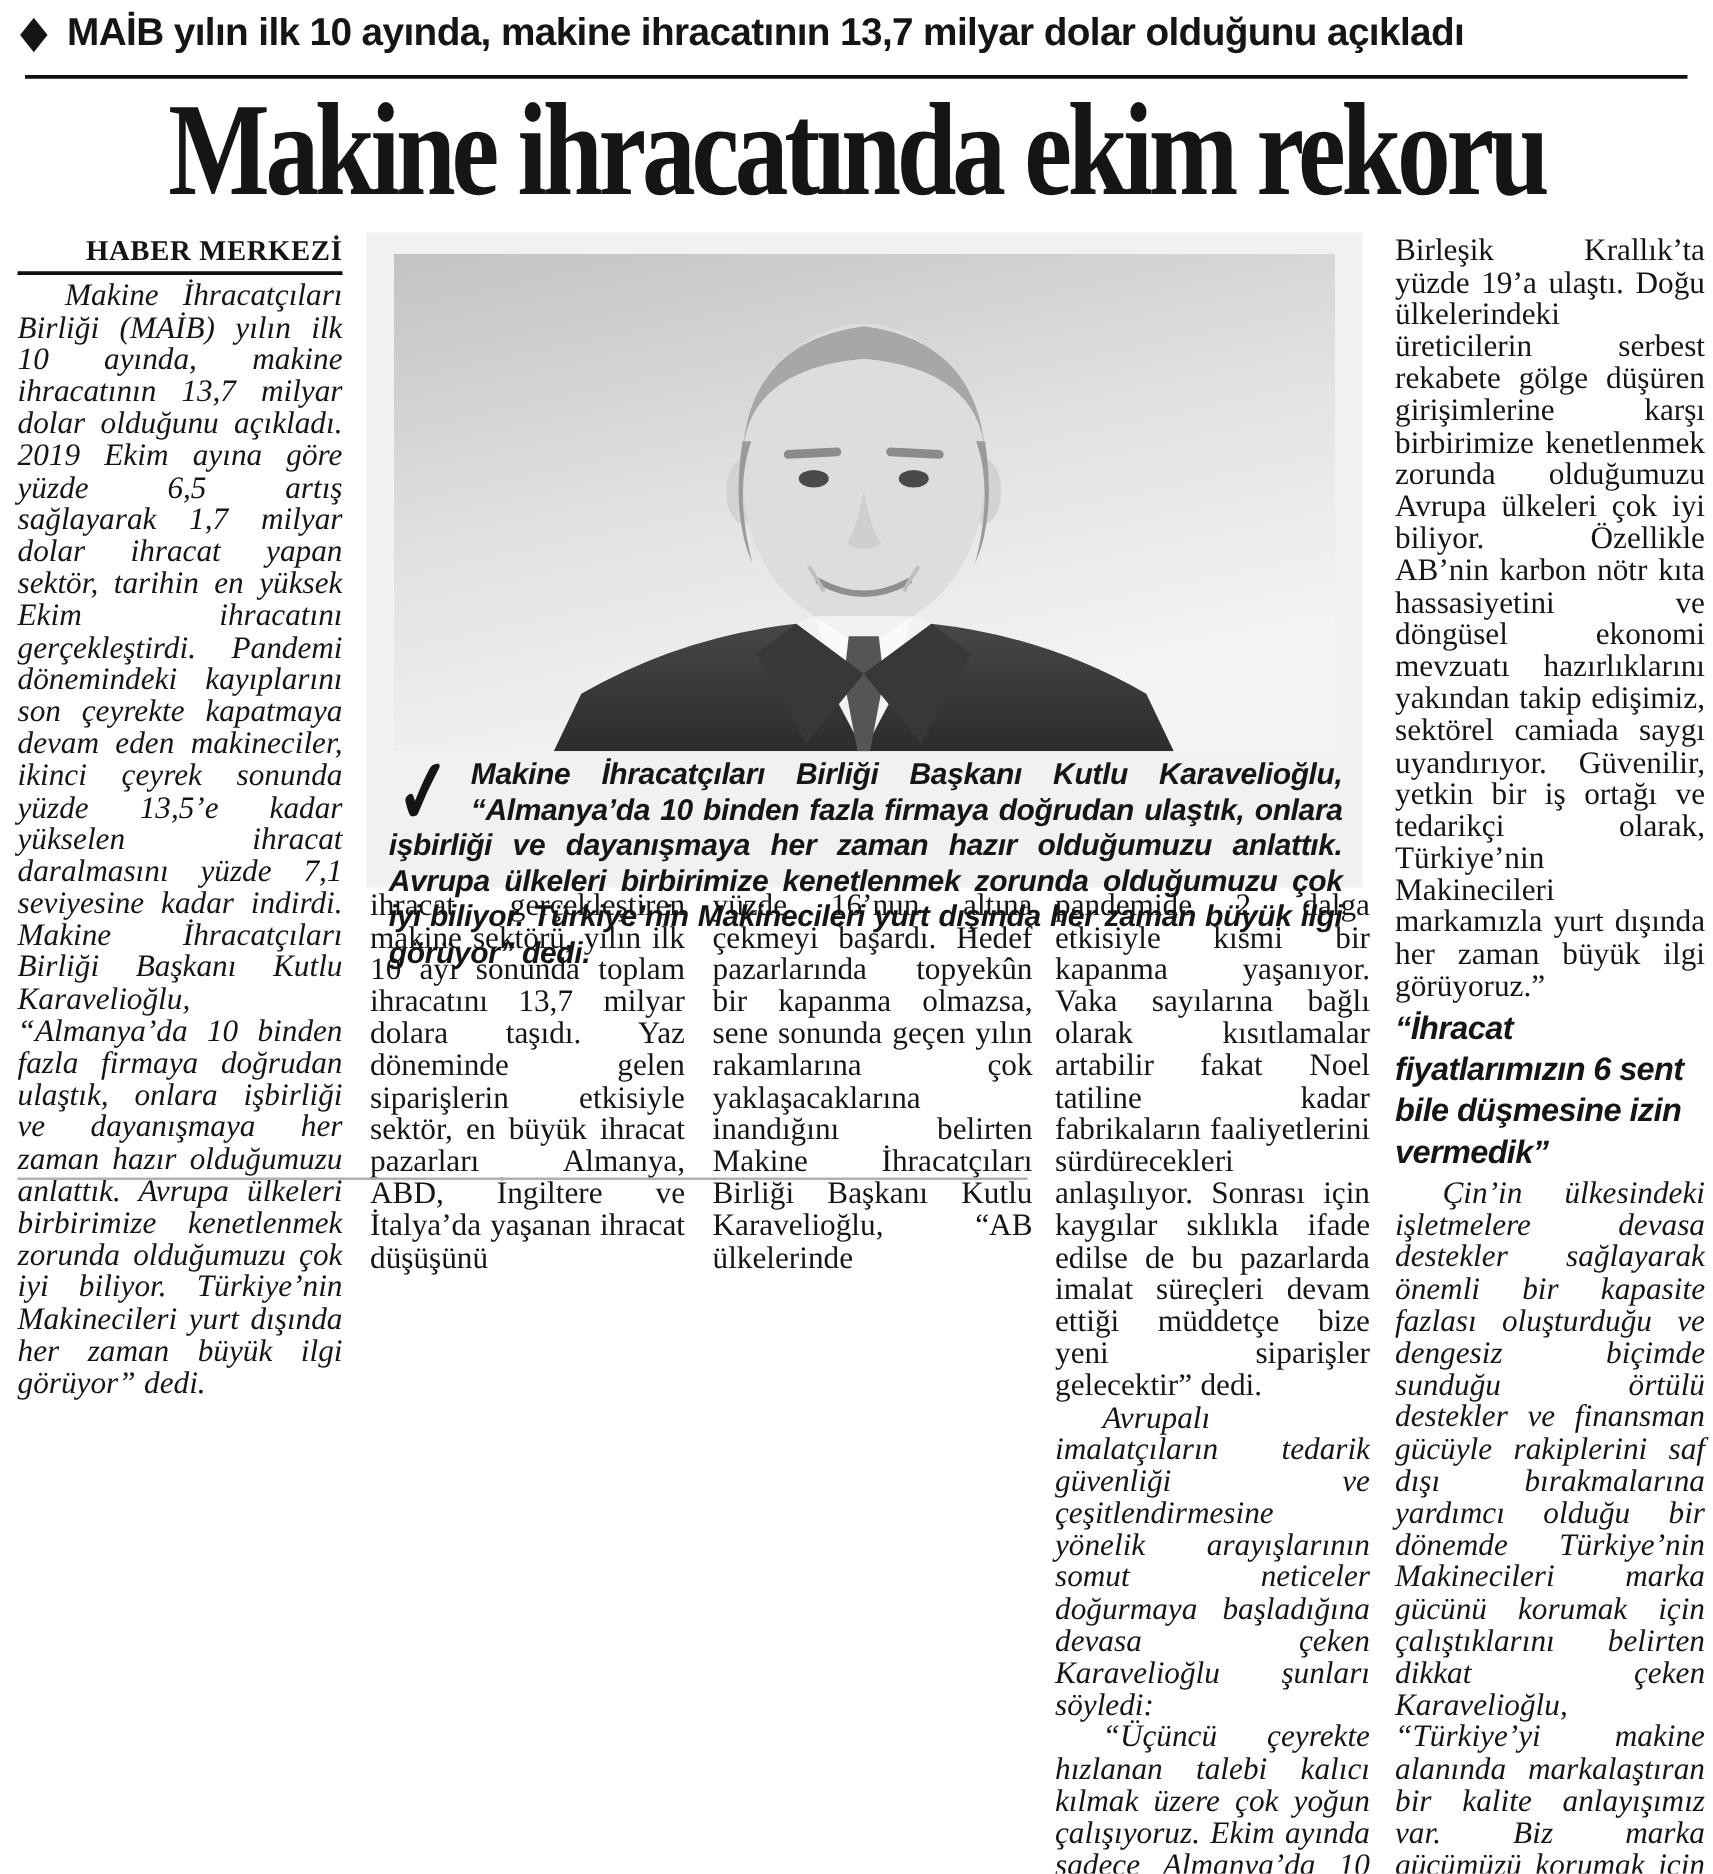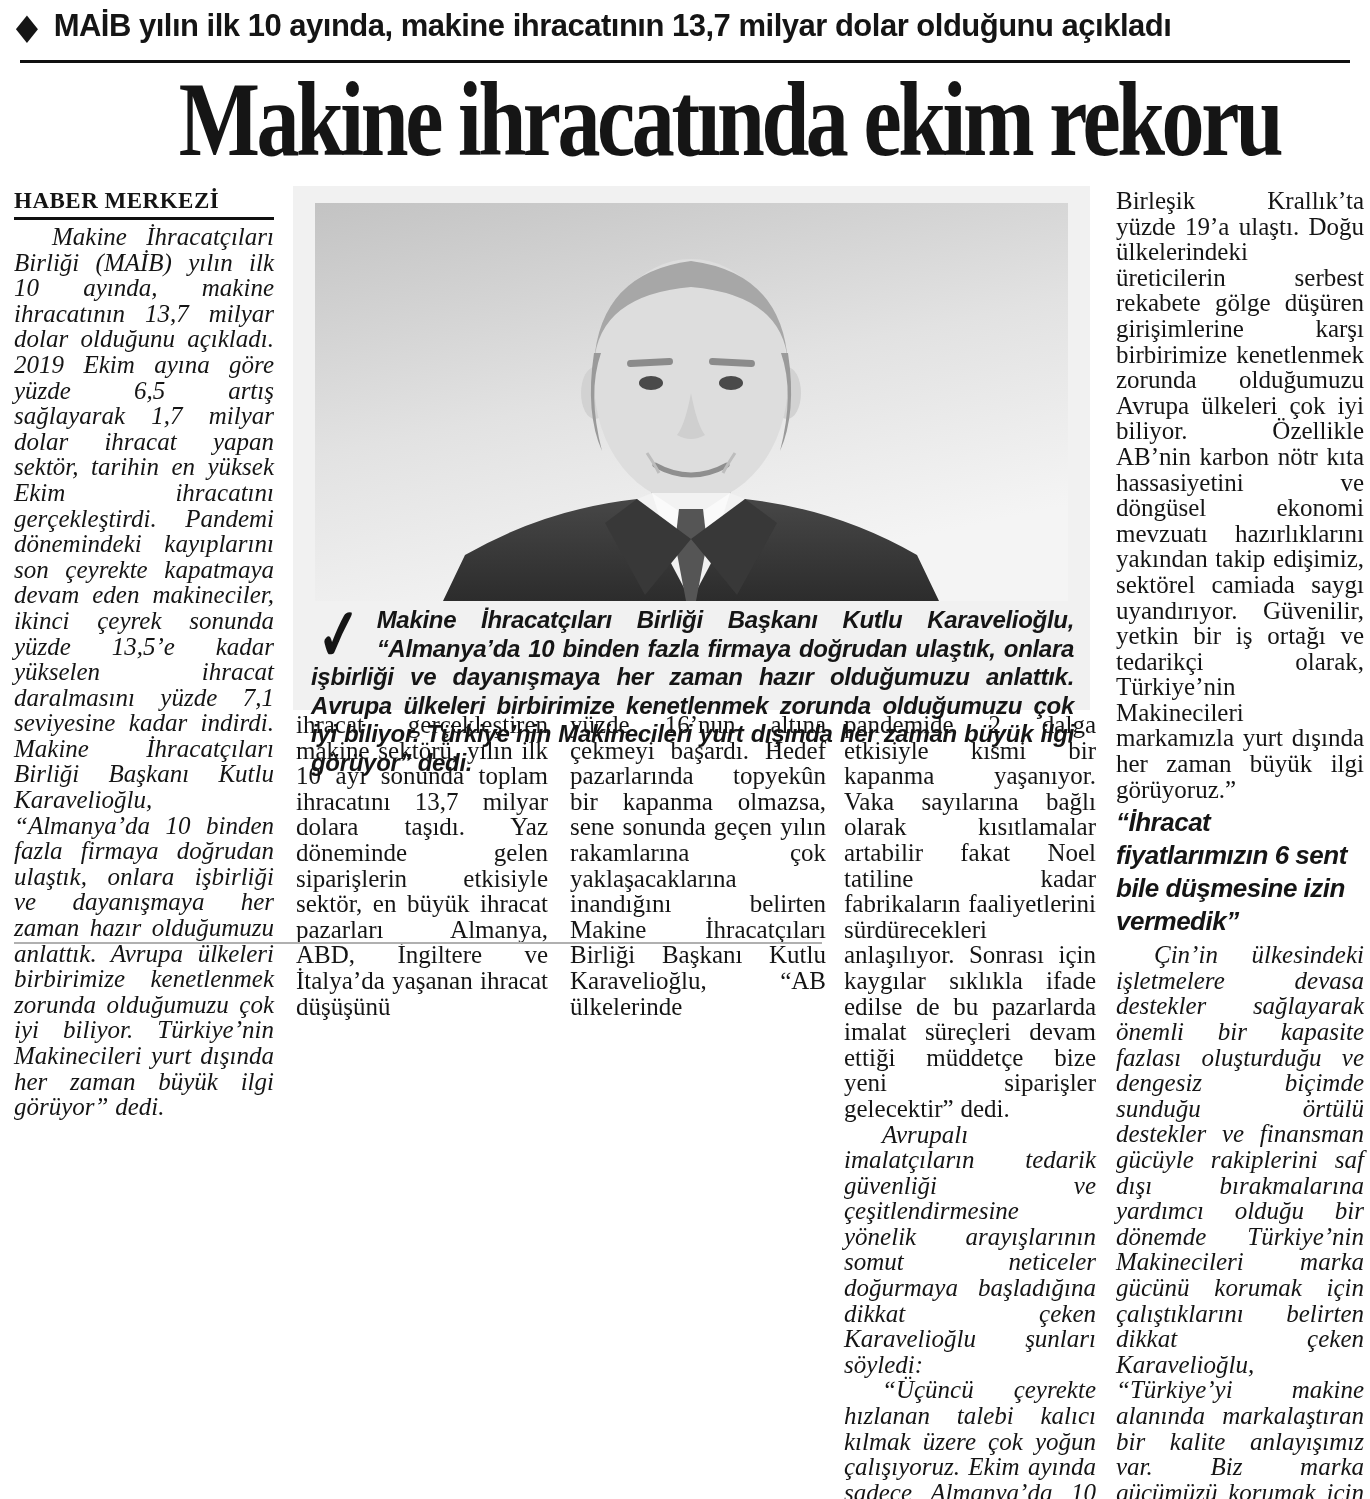--- a/index.html
+++ b/index.html
@@ -21,42 +21,42 @@
     white-space:nowrap;
   }
   .kicker .diamond{font-size:34px;line-height:1;transform:scaleX(0.8);}
   .top-rule{
     position:absolute;left:20px;top:60px;width:1330px;height:3px;
     background:#101010;
   }
   
   .headline{
     position:absolute;left:0;top:64px;width:1370px;
-    text-align:right;white-space:nowrap;
+    text-align:center;white-space:nowrap;
   }
   .headline .hl-inner{
     display:inline-block;
     font-family:"Liberation Serif", serif;
     font-weight:bold;font-size:100px;line-height:1.06;
     letter-spacing:-4px;
     transform:scale(0.86,1.06);
     transform-origin:center top;
   }
   
   .col{position:absolute;}
   .col p{
     margin:0;
     font-size:25px;line-height:25.6px;
     text-align:justify;
     word-spacing:0.5px;
   }
   .col p.indent{text-indent:38px;font-style:italic;}
   
   .byline-wrap{
-    text-align:left;
+    text-align:right;
     border-bottom:3px solid #101010;
     padding-bottom:3px;margin-bottom:4px;
   }
   .byline-wrap .byline{
     font-weight:bold;font-size:23px;letter-spacing:0.5px;
   }
   
   .photo-panel{
     position:absolute;left:293px;top:186px;width:797px;height:524px;
     background:#f1f1f1;
@@ -185,21 +185,21 @@
   <div class="col col2">
     <p>ihracat gerçekleştiren makine sektörü, yılın ilk 10 ayı sonunda toplam ihracatını 13,7 milyar dolara taşıdı. Yaz döneminde gelen siparişlerin etkisiyle sektör, en büyük ihracat pazarları Almanya, ABD, İngiltere ve İtalya’da yaşanan ihracat düşüşünü</p>
   </div>
 
   <div class="col col3">
     <p>yüzde 16’nun altına çekmeyi başardı. Hedef pazarlarında topyekûn bir kapanma olmazsa, sene sonunda geçen yılın rakamlarına çok yaklaşacaklarına inandığını belirten Makine İhracatçıları Birliği Başkanı Kutlu Karavelioğlu, “AB ülkelerinde</p>
   </div>
 
   <div class="col col4">
     <p>pandemide 2. dalga etkisiyle kısmi bir kapanma yaşanıyor. Vaka sayılarına bağlı olarak kısıtlamalar artabilir fakat Noel tatiline kadar fabrikaların faaliyetlerini sürdürecekleri anlaşılıyor. Sonrası için kaygılar sıklıkla ifade edilse de bu pazarlarda imalat süreçleri devam ettiği müddetçe bize yeni siparişler gelecektir” dedi.</p>
-    <p class="indent">Avrupalı imalatçıların tedarik güvenliği ve çeşitlendirmesine yönelik arayışlarının somut neticeler doğurmaya başladığına dikkat çeken Karavelioğlu şunları söyledi:</p>
+    <p class="indent">Avrupalı imalatçıların tedarik güvenliği ve çeşitlendirmesine yönelik arayışlarının somut neticeler doğurmaya başladığına devasa çeken Karavelioğlu şunları söyledi:</p>
     <p class="indent">“Üçüncü çeyrekte hızlanan talebi kalıcı kılmak üzere çok yoğun çalışıyoruz. Ekim ayında sadece Almanya’da 10 binden fazla firmaya doğrudan ulaştık, onlara işbirliği ve dayanışmaya her zaman hazır olduğumuzu anlattık. Ekim’de aylık ihracat artışımız Avrupa’daki en büyük iki ticaret ortağımızdan Almanya’da yüzde 12’ye,</p>
   </div>
 
   <div class="col col5">
     <p>Birleşik Krallık’ta yüzde 19’a ulaştı. Doğu ülkelerindeki üreticilerin serbest rekabete gölge düşüren girişimlerine karşı birbirimize kenetlenmek zorunda olduğumuzu Avrupa ülkeleri çok iyi biliyor. Özellikle AB’nin karbon nötr kıta hassasiyetini ve döngüsel ekonomi mevzuatı hazırlıklarını yakından takip edişimiz, sektörel camiada saygı uyandırıyor. Güvenilir, yetkin bir iş ortağı ve tedarikçi olarak, Türkiye’nin Makinecileri markamızla yurt dışında her zaman büyük ilgi görüyoruz.”</p>
     <h2 class="subhead">“İhracat fiyatlarımızın 6 sent bile düşmesine izin vermedik”</h2>
     <p class="indent">Çin’in ülkesindeki işletmelere devasa destekler sağlayarak önemli bir kapasite fazlası oluşturduğu ve dengesiz biçimde sunduğu örtülü destekler ve finansman gücüyle rakiplerini saf dışı bırakmalarına yardımcı olduğu bir dönemde Türkiye’nin Makinecileri marka gücünü korumak için çalıştıklarını belirten dikkat çeken Karavelioğlu, “Türkiye’yi makine alanında markalaştıran bir kalite anlayışımız var. Biz marka gücümüzü korumak için çok çalıştık, esnek ve çevik üretim altyapımız sayesinde siparişleri çok hızlı teslim ettik. Pandemi koşullarının ortalama ihracat fiyatlarımızı 1 sent bile düşürmesine izin vermedik. Ülkemizde makine ithalatına olan düşkünlüğün bu koşullar altında dahi sürebildiği ve bunun tekno-ekonomik kapasitelerimizde önemli zaafa yol açtığı göz önüne alındığında, pazarlarımızı koruyabilmemiz bizce büyük başarıydı” dedi.</p>
   </div>
 
   <div class="bottom-rule"></div>

